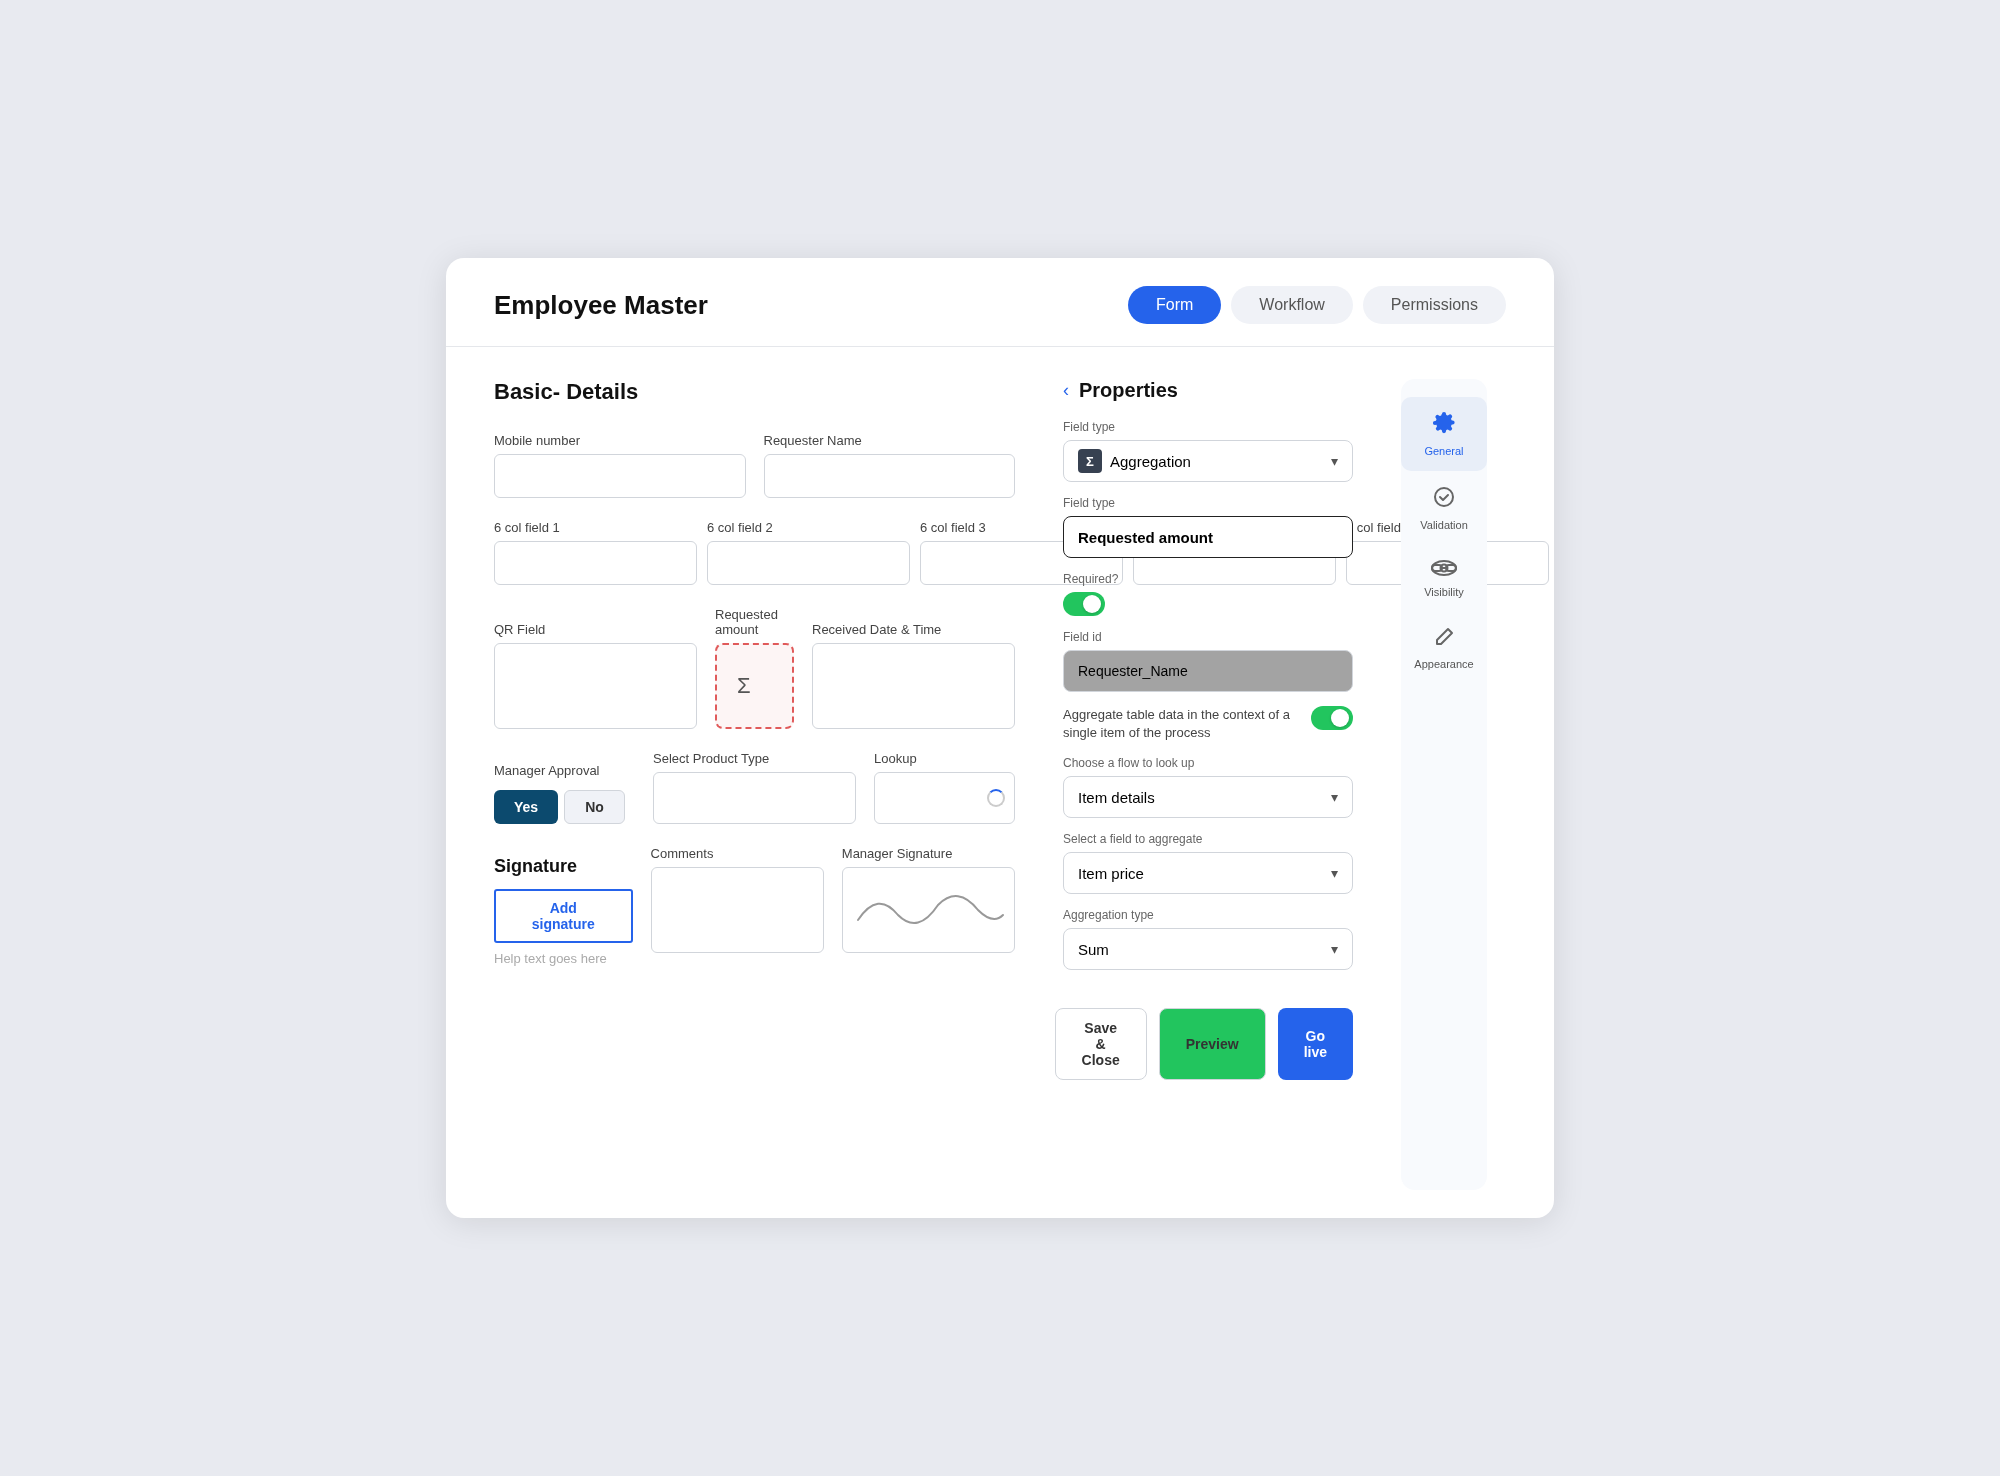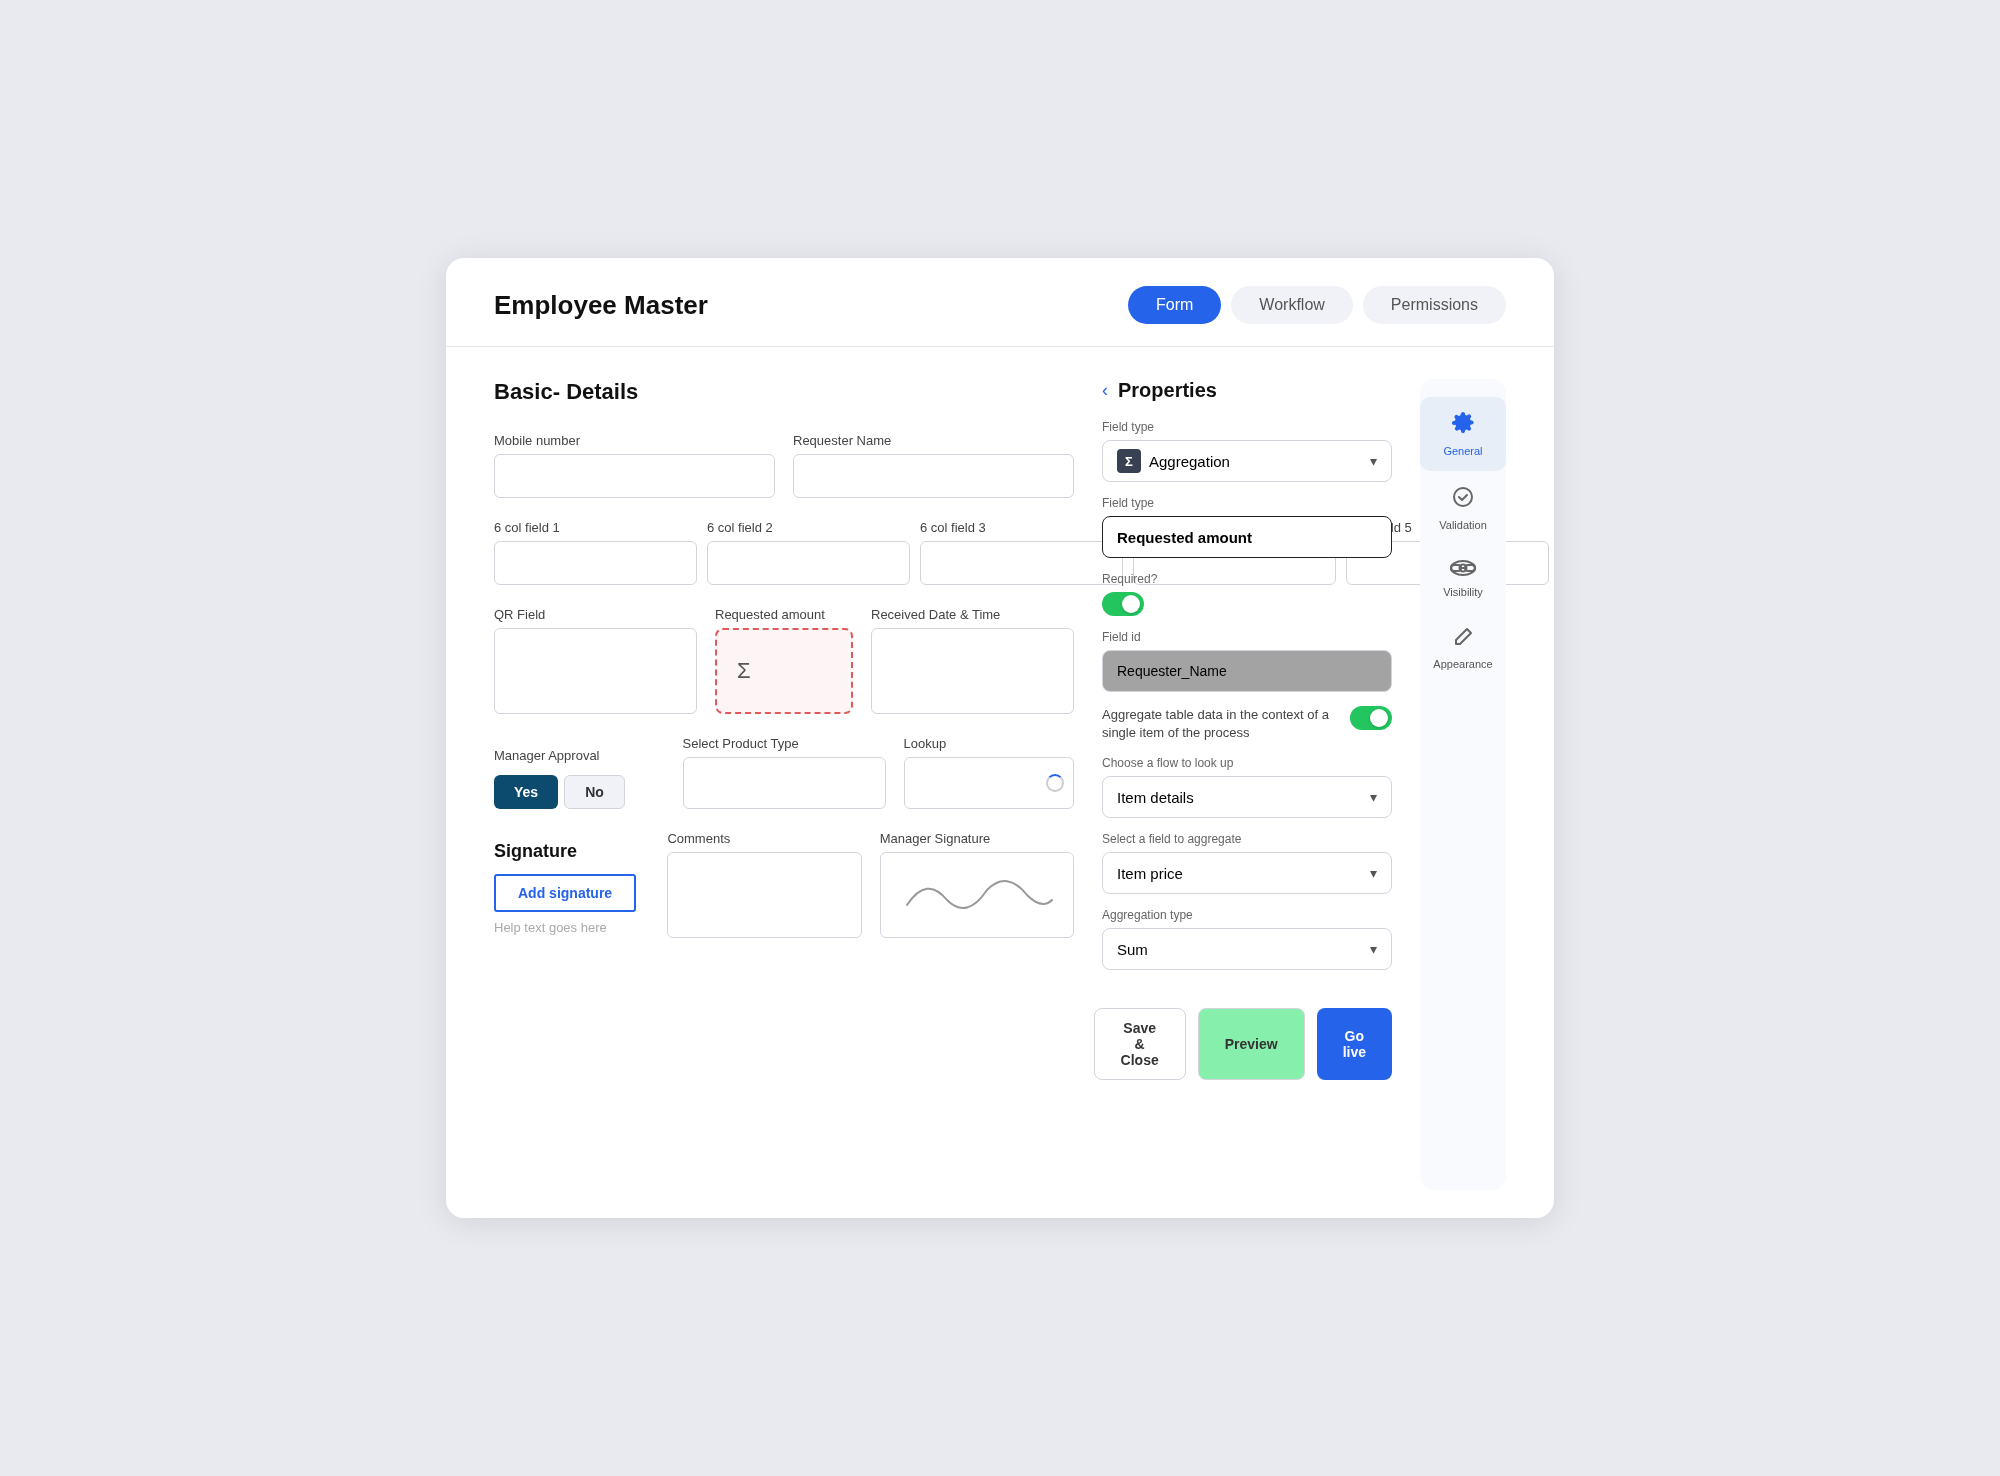--- a/index.html
+++ b/index.html
@@ -54,22 +54,22 @@
       color: #fff;
     }
     .tab:not(.active) {
       background: #f0f2f7;
       color: #555;
     }
     
     .main {
       display: flex;
       flex: 1;
-      padding: 32px 48px 28px 48px;
-      gap: 28px;
+      padding: 32px 67px 28px 48px;
+      gap: 48px;
     }
     
     .form-area {
       flex: 1;
       min-width: 0;
     }
     .section-title {
       font-size: 22px;
       font-weight: 700;
       color: #111;
@@ -314,21 +314,21 @@
       background: #fff;
       font-size: 14px;
       font-weight: 600;
       color: #333;
       cursor: pointer;
     }
     .btn-preview {
       padding: 11px 26px;
       border-radius: 8px;
       border: 1.5px solid #d1d5db;
-      background: #86efac;
+      background: #22c55e;
       font-size: 14px;
       font-weight: 600;
       color: #333;
       cursor: pointer;
     }
     .btn-golive {
       padding: 11px 26px;
       border-radius: 8px;
       border: none;
       background: #2563eb;

